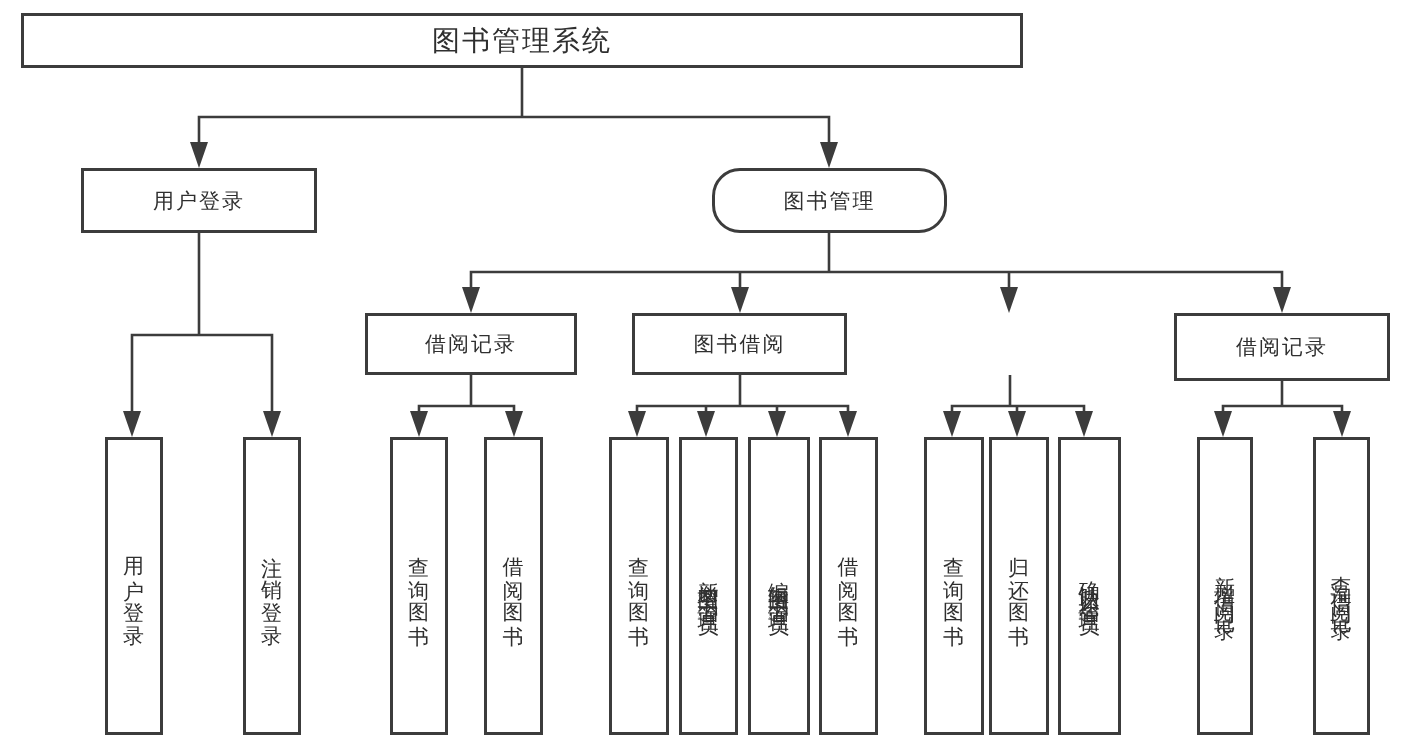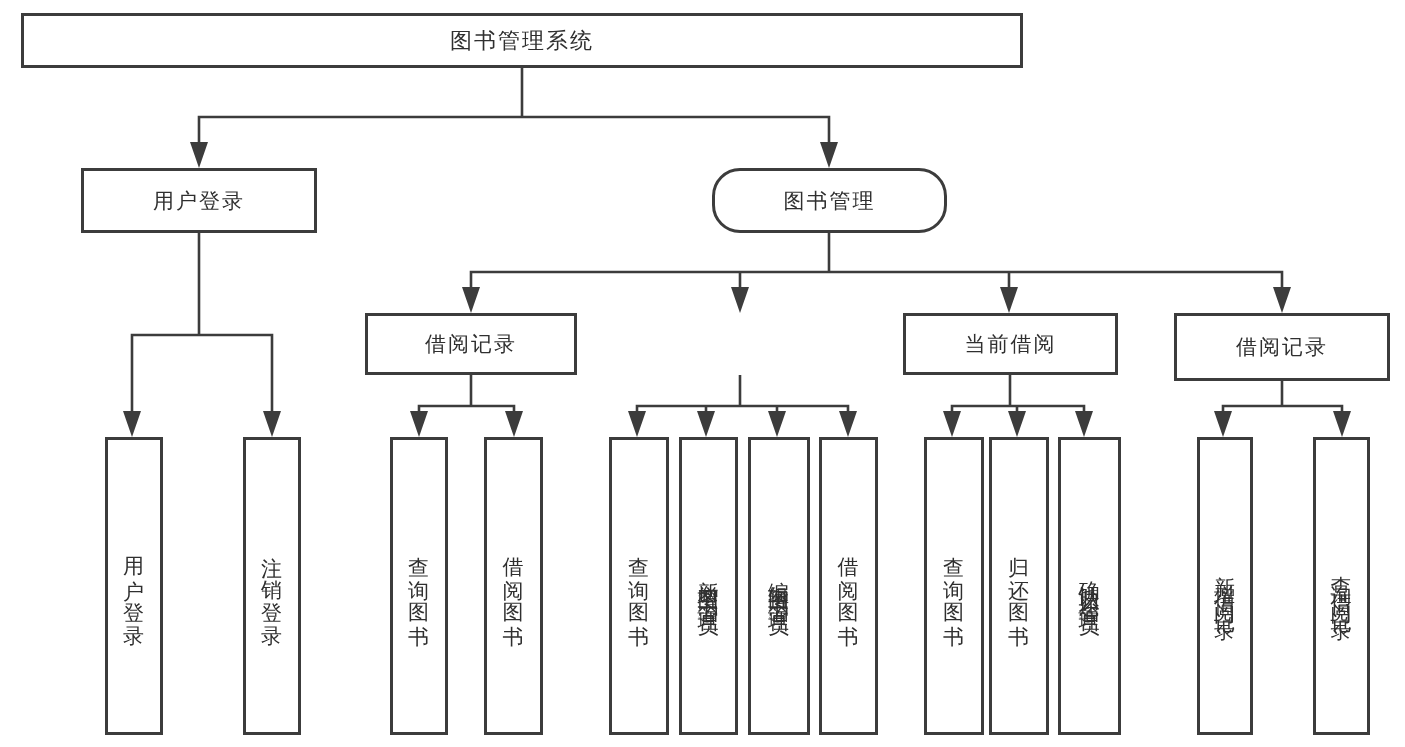--- a/index.html
+++ b/index.html
@@ -7,21 +7,21 @@
     position:relative;width:1405px;height:747px;background:#ffffff;
     font-family:"Liberation Sans",sans-serif;overflow:hidden;
   }
   .wires{position:absolute;left:0;top:0;z-index:1;}
   .nbox{
     position:absolute;box-sizing:border-box;background:#ffffff;
     border:3px solid #3c3c3c;display:flex;align-items:center;justify-content:center;
     color:#2f2f2f;z-index:2;
   }
   .hlabel{font-size:21px;letter-spacing:2px;white-space:nowrap;}
-  .root .hlabel{font-size:22px;}
+  .root .hlabel{font-size:28px;}
   .leaf span{
     writing-mode:vertical-lr;text-orientation:mixed;
     font-size:21px;line-height:1.0;white-space:nowrap;
   }
   .ls-wide span{letter-spacing:23px;}
   .ls-mid  span{letter-spacing:9px;}
   .ls-tight span{letter-spacing:5px;}
   .watermark{
     position:absolute;left:1186px;top:716px;z-index:3;
     font-size:19px;color:#b6b6b6;letter-spacing:1px;white-space:nowrap;
@@ -82,22 +82,22 @@
   <div class="nbox" style="left:81px;top:168px;width:236px;height:65px;">
     <span class="hlabel">用户登录</span>
   </div>
   <div class="nbox" style="left:712px;top:168px;width:235px;height:65px;border-radius:28px;">
     <span class="hlabel">图书管理</span>
   </div>
 
   <div class="nbox" style="left:365px;top:313px;width:212px;height:62px;">
     <span class="hlabel">借阅记录</span>
   </div>
-  <div class="nbox" style="left:903px;top:313px;width:215px;height:62px;">
-    <span class="hlabel">当前借阅</span>
+  <div class="nbox" style="left:632px;top:313px;width:215px;height:62px;">
+    <span class="hlabel">图书借阅</span>
   </div>
   <div class="nbox" style="left:1174px;top:313px;width:216px;height:68px;">
     <span class="hlabel">借阅记录</span>
   </div>
 
   <div class="nbox leaf ls-wide" style="left:105px;top:437px;width:58px;height:298px;">
     <span>用户登录</span>
   </div>
   <div class="nbox leaf ls-wide" style="left:243px;top:437px;width:58px;height:298px;">
     <span>注销登录</span>

